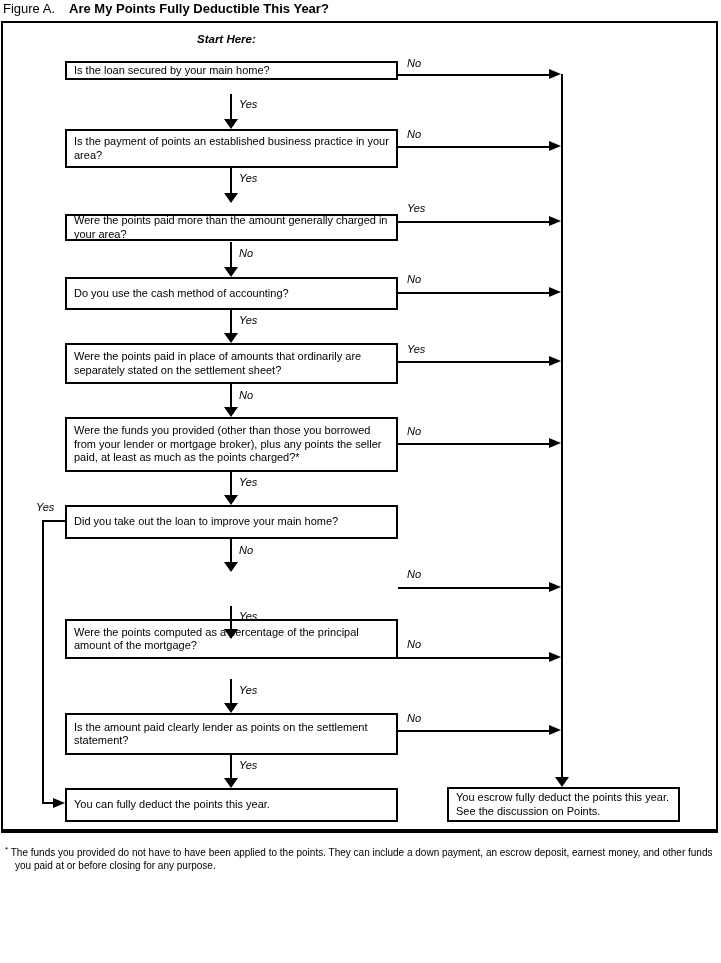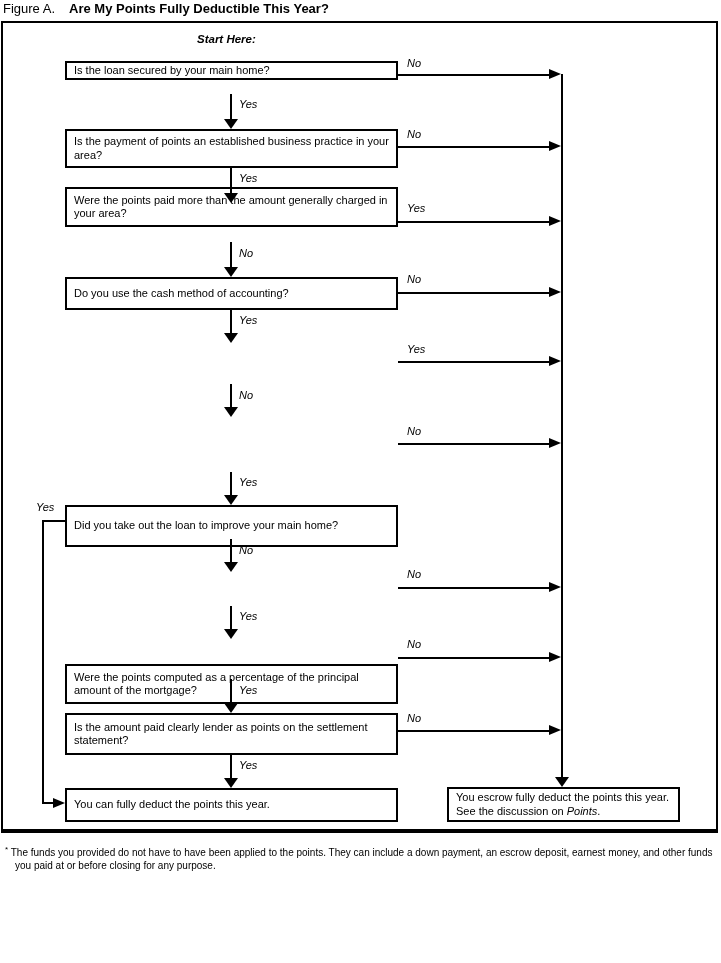--- a/index.html
+++ b/index.html
@@ -20,51 +20,57 @@
   .vline{position:absolute;width:2px;background:#000;}
   .hline{position:absolute;height:2px;background:#000;}
   .adown{position:absolute;width:0;height:0;border-left:7px solid transparent;
          border-right:7px solid transparent;border-top:10px solid #000;}
   .aright{position:absolute;width:0;height:0;border-top:5px solid transparent;
           border-bottom:5px solid transparent;border-left:12px solid #000;}
   .lbl{position:absolute;font-size:11px;font-style:italic;white-space:nowrap;}
   .footnote{position:absolute;left:3px;top:844px;width:714px;font-size:10px;
             line-height:12.5px;padding-left:12px;text-indent:-10px;}
   .footnote sup{font-size:8px;}
-  .it{font-style:italic;}
+  .it{}
 </style>
 </head>
 <body>
 
 <div class="page">
 
   <div class="title">
     <span class="title-prefix">Figure A.</span><span class="title-main">Are My Points Fully Deductible This Year?</span>
   </div>
 
   <div class="frame"></div>
 
   <div class="start-label">Start Here:</div>
 
   <div class="qbox" style="top:61px;height:19px;">
     <span>Is the loan secured by your main home?</span>
   </div>
   <div class="qbox" style="top:129px;height:39px;">
     <span>Is the payment of points an established business practice in your area?</span>
   </div>
-  <div class="qbox" style="top:187px;height:40px;">
+  <div class="qbox" style="top:214px;height:27px;">
     <span>Were the points paid more than the amount generally charged in your area?</span>
   </div>
   <div class="qbox" style="top:277px;height:33px;">
     <span>Do you use the cash method of accounting?</span>
   </div>
-  <div class="qbox" style="top:505px;height:42px;">
+  <div class="qbox" style="top:343px;height:41px;">
+    <span>Were the points paid in place of amounts that ordinarily are separately stated on the settlement sheet?</span>
+  </div>
+  <div class="qbox" style="top:417px;height:55px;">
+    <span>Were the funds you provided (other than those you borrowed from your lender or mortgage broker), plus any points the seller paid, at least as much as the points charged?*</span>
+  </div>
+  <div class="qbox" style="top:505px;height:34px;">
     <span>Did you take out the loan to improve your main home?</span>
   </div>
-  <div class="qbox" style="top:664px;height:40px;align-items:center;">
+  <div class="qbox" style="top:619px;height:40px;align-items:center;">
     <span>Were the points computed as a percentage of the principal amount of the mortgage?</span>
   </div>
   <div class="qbox" style="top:713px;height:42px;">
     <span>Is the amount paid clearly lender as points on the settlement statement?</span>
   </div>
 
   <div class="rbox" style="left:65px;top:788px;width:333px;height:34px;">
     <span>You can fully deduct the points this year.</span>
   </div>
   <div class="rbox" style="left:447px;top:787px;width:233px;height:35px;">

